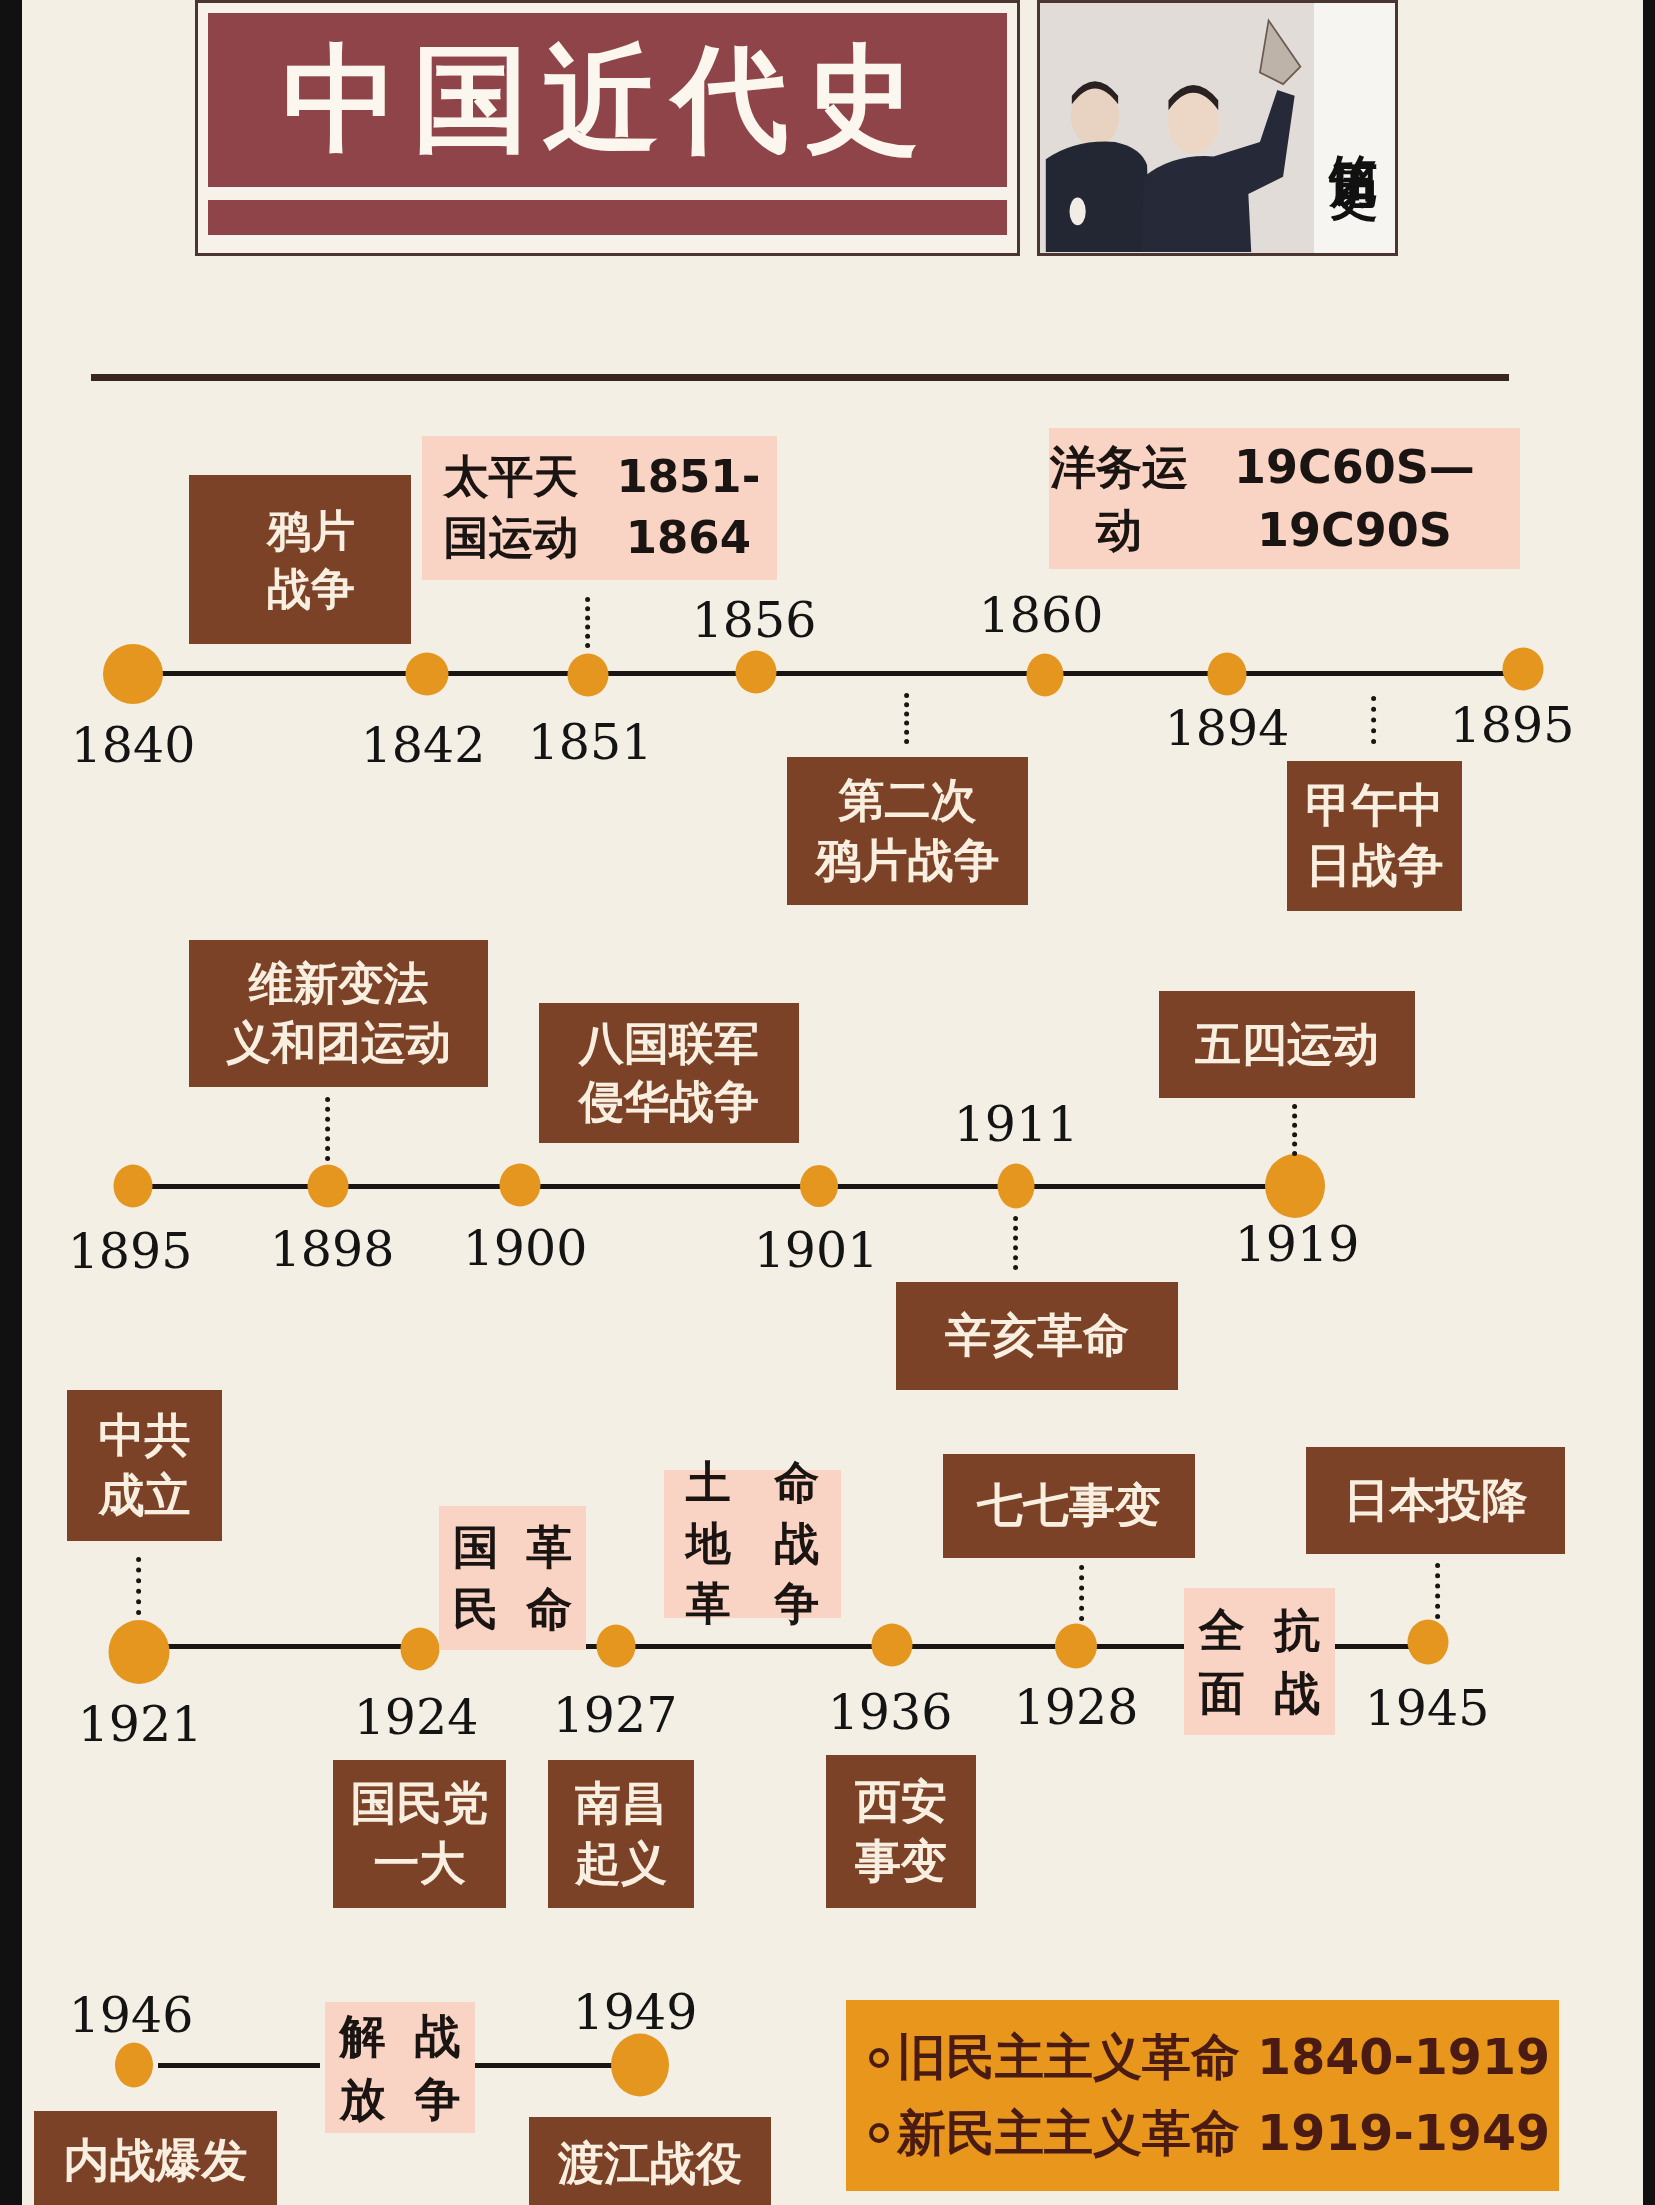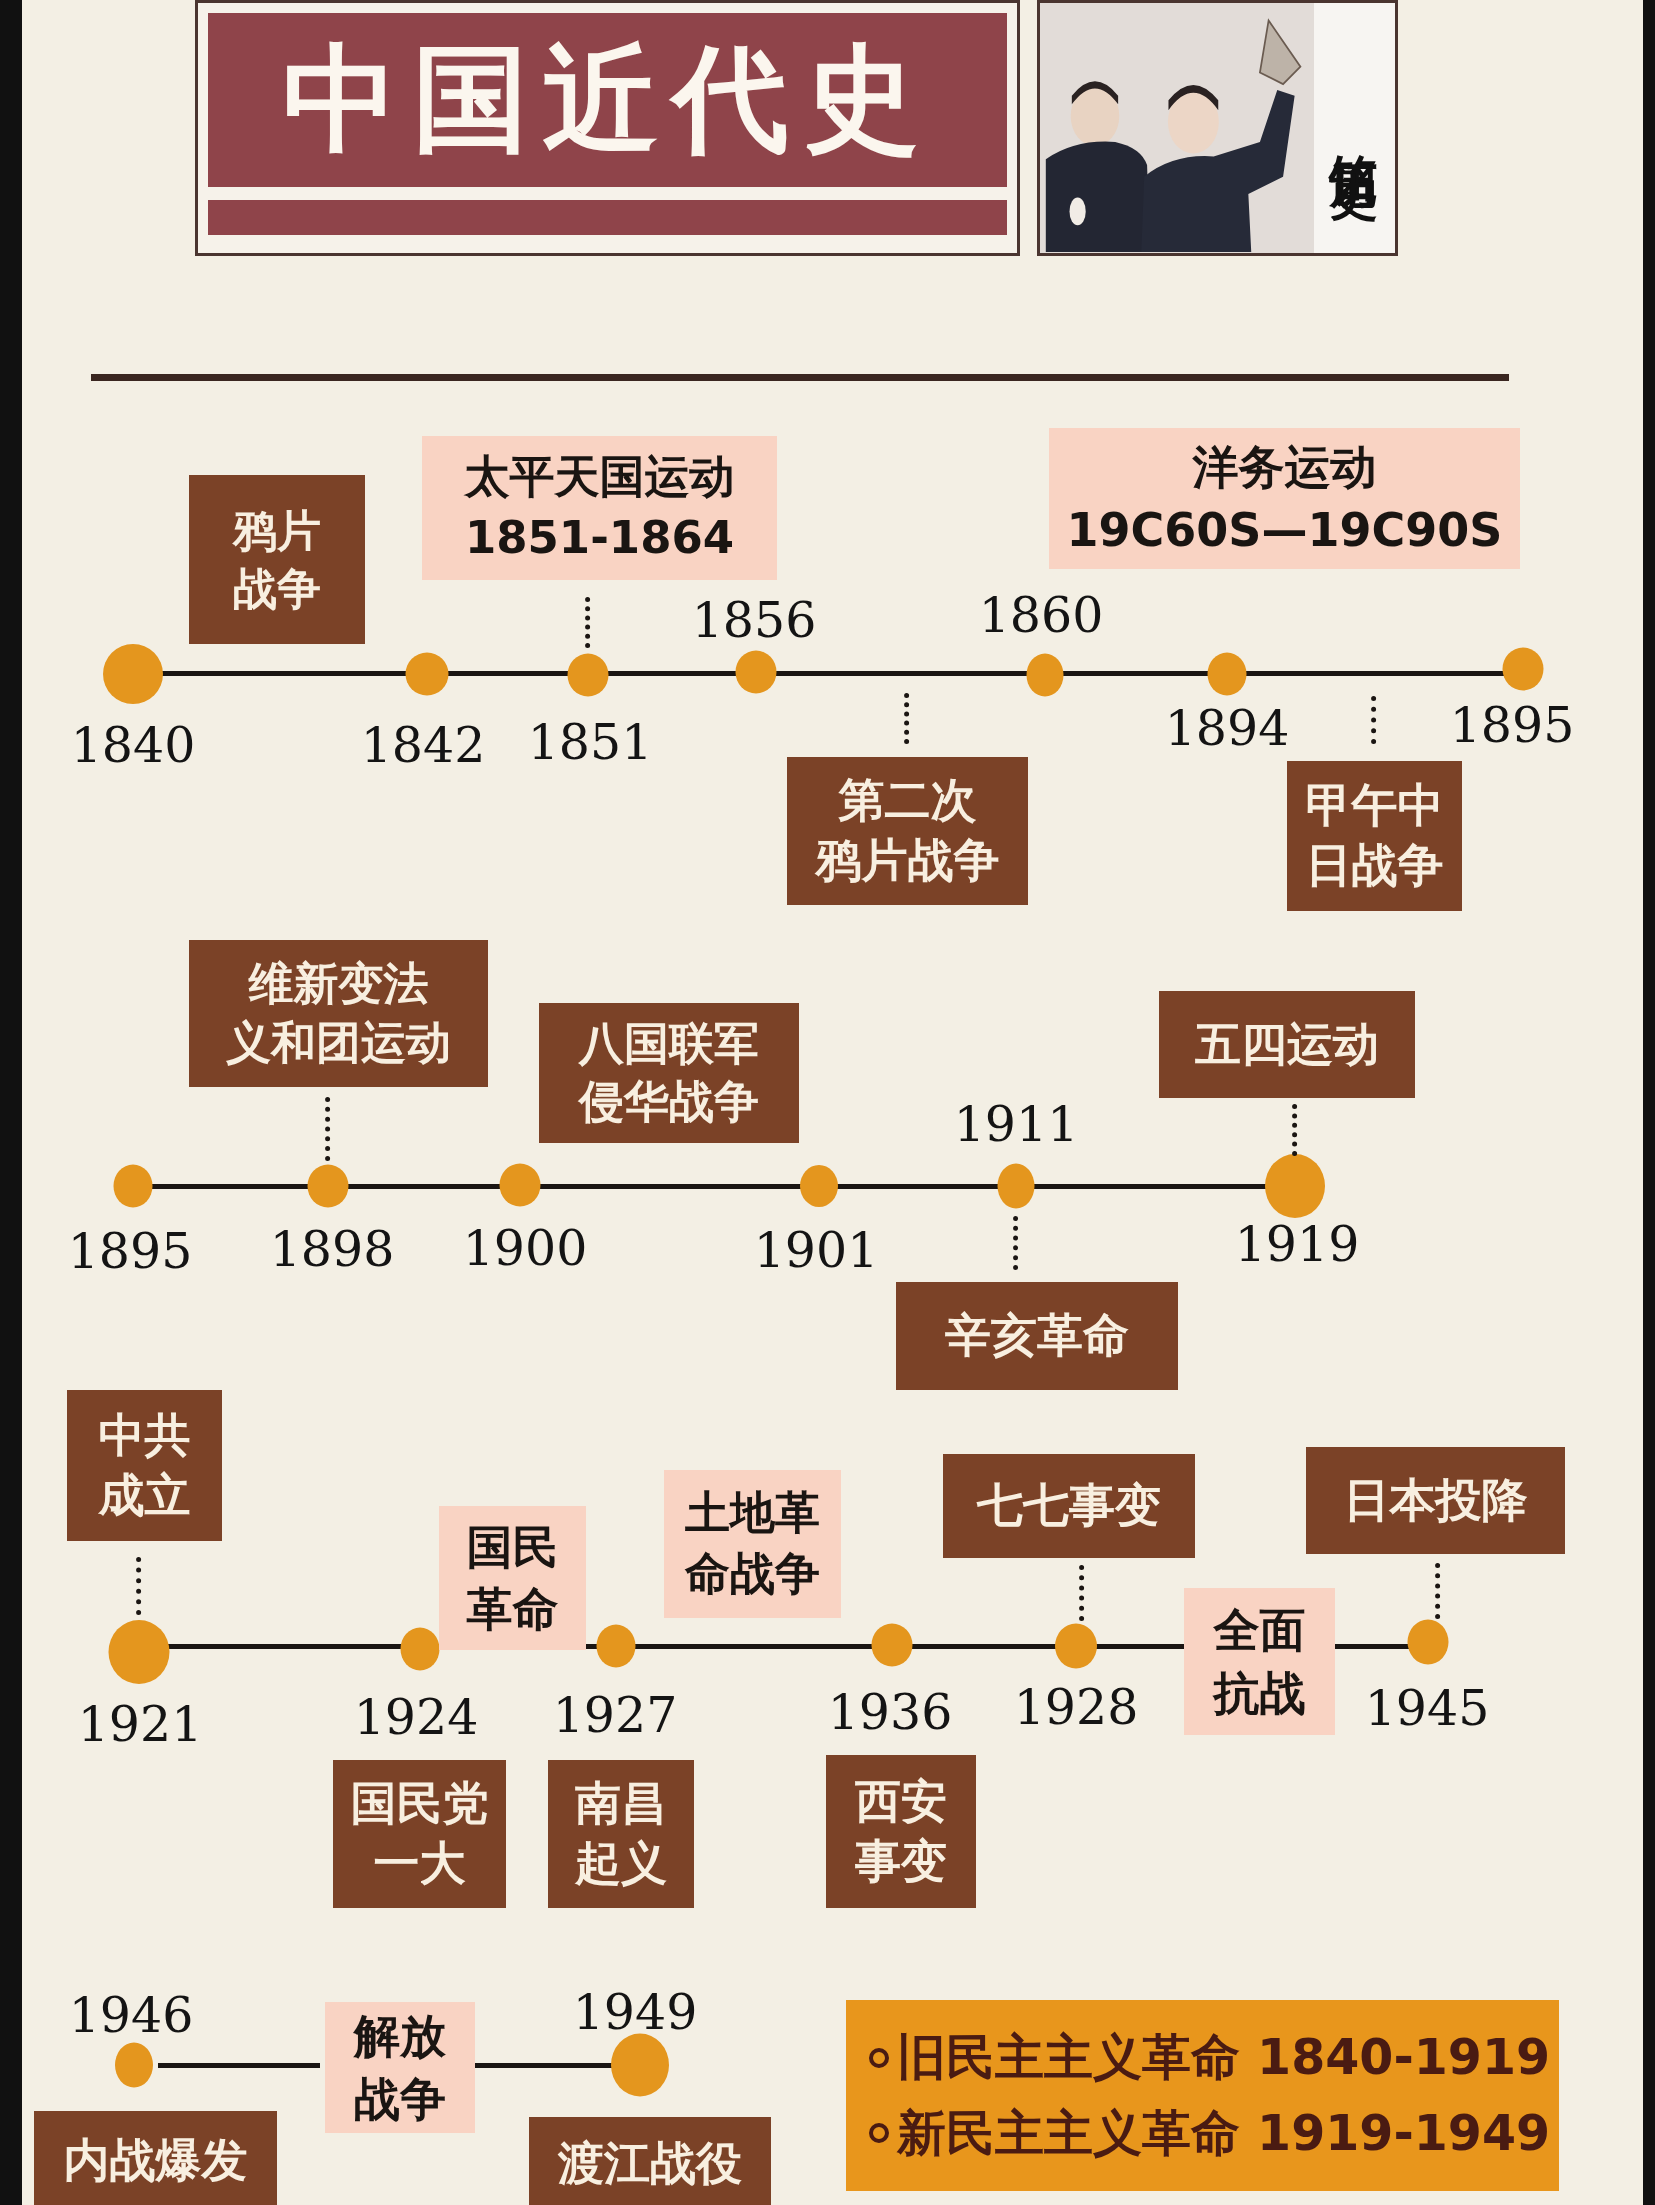--- a/index.html
+++ b/index.html
@@ -12,21 +12,21 @@
   .title-text{color:#fbf6ee;font-size:116px;font-weight:bold;letter-spacing:14px;}
   .title-stripe{position:absolute;left:10.4px;right:10.4px;top:197px;height:35px;background:#8f444a;}
   .photo{position:absolute;left:1037px;top:0;width:361px;height:256px;border:3.5px solid #4a3530;box-sizing:border-box;background:#e2dcd8;overflow:hidden;}
   .photo-side{position:absolute;right:0;top:0;width:81px;height:100%;background:#f7f5f2;display:flex;align-items:center;justify-content:center;}
   .photo-side span{writing-mode:vertical-rl;font-size:48px;font-weight:bold;color:#111;letter-spacing:5.8px;}
   .divider{position:absolute;left:91px;top:374px;width:1418px;height:7px;background:#3a2620;}
   .tl-line{position:absolute;height:5.2px;background:#1a1512;}
   .dot{position:absolute;border-radius:50%;background:#e4961e;transform:translate(-50%,-50%);}
   .year{position:absolute;transform:translateX(-50%);font-size:49px;color:#141414;font-family:"DejaVu Serif","Liberation Serif",serif;white-space:nowrap;}
   .box-dark{position:absolute;background:#7b4227;color:#f8efe0;font-weight:bold;display:flex;flex-direction:column;align-items:center;justify-content:center;text-align:center;line-height:1.3;}
-  .box-light{position:absolute;background:#f9d3c3;color:#1a1512;font-weight:bold;display:flex;flex-direction:column;align-items:center;justify-content:center;text-align:center;line-height:1.35;}
+  .box-light{position:absolute;background:#f9d3c3;color:#1a1512;font-weight:bold;display:flex;flex-direction:row;align-items:center;justify-content:center;text-align:center;line-height:1.35;}
   .vdots{position:absolute;width:5.8px;border-left:5.8px dotted #1a1512;transform:translateX(-2.9px);}
   .legend{position:absolute;left:846px;top:2000px;width:713px;height:191px;background:#e8961c;display:flex;flex-direction:column;justify-content:center;padding-left:23px;box-sizing:border-box;}
   .legend-row{font-size:49px;color:#4a1b12;font-weight:bold;display:flex;align-items:center;line-height:1.55;}
   .legend-row .bullet{width:20px;height:20px;border:4px solid #4a1b12;border-radius:50%;margin-right:8px;box-sizing:border-box;}
 </style>
 </head>
 <body>
 
 <div class="frame-l"></div>
 <div class="frame-r"></div>
@@ -70,21 +70,21 @@
   <div class="dot" style="left:1523px;top:669px;width:41px;height:43px;"></div>
 
   <div class="year" style="left:133px;top:717px;">1840</div>
   <div class="year" style="left:423px;top:717px;">1842</div>
   <div class="year" style="left:590px;top:714px;">1851</div>
   <div class="year" style="left:754px;top:592px;">1856</div>
   <div class="year" style="left:1041px;top:587px;">1860</div>
   <div class="year" style="left:1227px;top:700px;">1894</div>
   <div class="year" style="left:1512px;top:697px;">1895</div>
 
-  <div class="box-dark" style="left:189px;top:475px;width:176px;height:169px;font-size:44px;">
+  <div class="box-dark" style="left:189px;top:475px;width:200px;height:169px;font-size:44px;padding-left:22px;">
     <span>鸦片</span>
     <span>战争</span>
   </div>
   <div class="box-light" style="left:422px;top:436px;width:355px;height:144px;font-size:45px;">
     <span>太平天国运动</span>
     <span style="font-weight:bold;">1851-1864</span>
   </div>
   <div class="vdots" style="left:588px;top:597px;height:51px;"></div>
   <div class="box-light" style="left:1049px;top:428px;width:471px;height:141px;font-size:46px;">
     <span>洋务运动</span>

